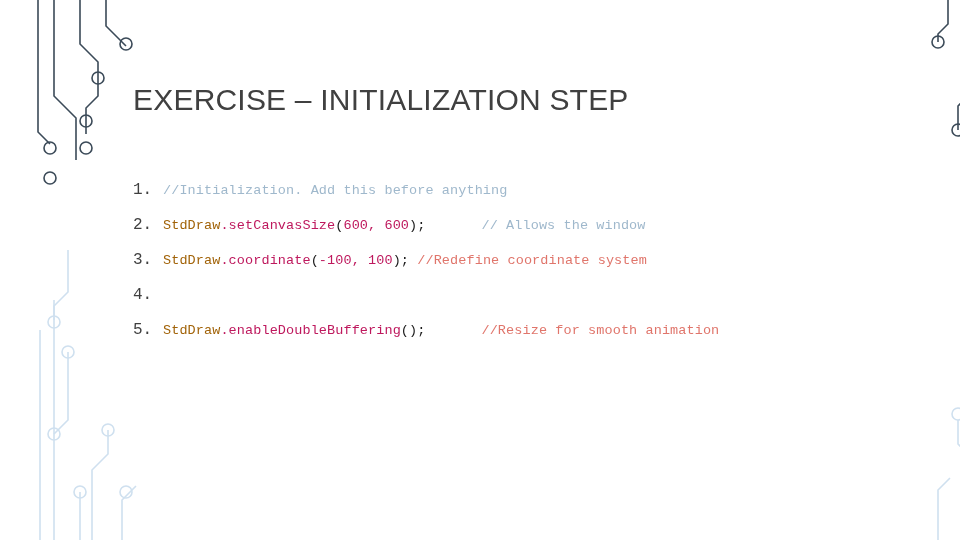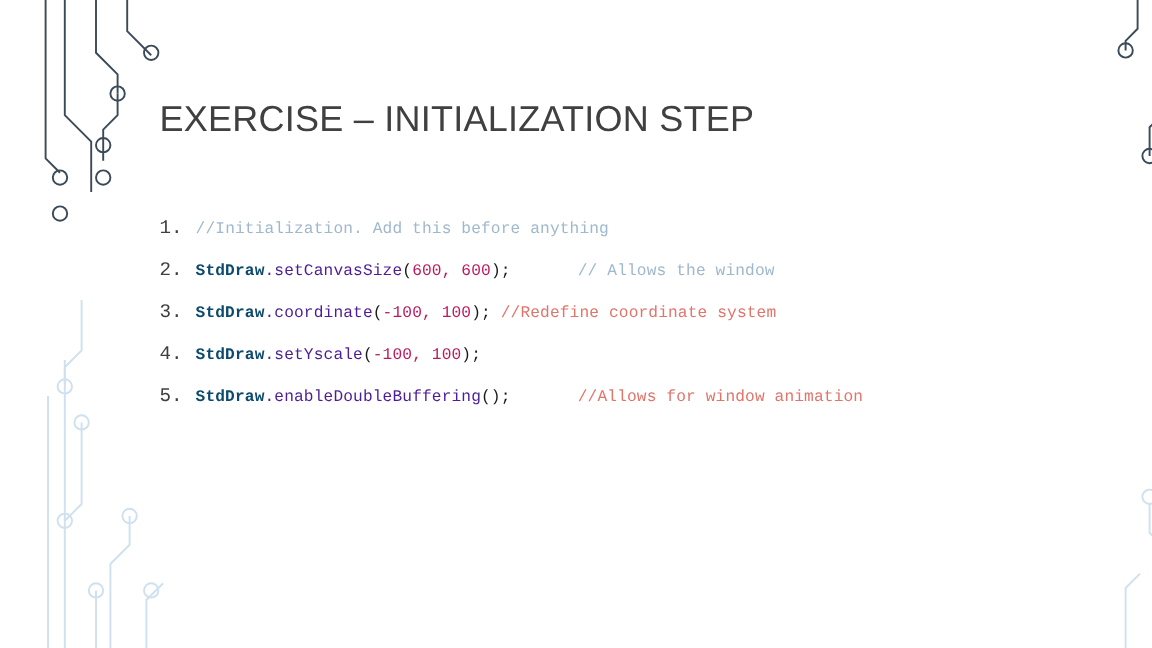--- a/index.html
+++ b/index.html
@@ -61,22 +61,22 @@
   }
   .code {
     font-family: "Liberation Mono", monospace;
     font-size: 13.5px;
     letter-spacing: 0.1px;
     color: #1f1f1f;
     white-space: pre;
   }
   .tok-cmt     { color: #9fb8cc; }
   .tok-cmt-red { color: #e0756b; font-family: Liberation Mono, monospace; }
-  .tok-obj     { color: #0c4a6e; font-weight: bold; }
-  .tok-meth    { color: #4c1d95; }
+  .tok-obj     { color: #a16207; font-weight: normal; }
+  .tok-meth    { color: #be185d; }
   .tok-num     { color: #be185d; }
   .tok-punct   { color: #1a1a1a; }
   .gap-md { display: inline-block; width: 56px; }
 </style>
 </head>
 <body>
 
 <div class="slide">
 
   <svg class="deco" viewBox="0 0 960 540" xmlns="http://www.w3.org/2000/svg">
@@ -155,22 +155,21 @@
       <span class="code"><span class="tok-obj">StdDraw</span><span class="tok-meth">.setCanvasSize</span><span class="tok-punct">(</span><span class="tok-num">600, 600</span><span class="tok-punct">);</span><span class="gap-md"></span><span class="tok-cmt">// Allows the window</span></span>
     </div>
 
     <div class="code-line">
       <span class="num">3.</span>
       <span class="code"><span class="tok-obj">StdDraw</span><span class="tok-meth">.coordinate</span><span class="tok-punct">(</span><span class="tok-num">-100, 100</span><span class="tok-punct">); </span><span class="tok-cmt-red">//Redefine coordinate system</span></span>
     </div>
 
     <div class="code-line">
       <span class="num">4.</span>
-      <span class="code"><span class="tok-obj">StdDraw</span><span class="tok-meth">.setYscale</span><span class="tok-punct">(</span><span class="tok-num">-100, 100</span><span class="tok-punct">);</span></span>
     </div>
 
     <div class="code-line">
       <span class="num">5.</span>
-      <span class="code"><span class="tok-obj">StdDraw</span><span class="tok-meth">.enableDoubleBuffering</span><span class="tok-punct">();</span><span class="gap-md"></span><span class="tok-cmt-red">//Allows for window animation</span></span>
+      <span class="code"><span class="tok-obj">StdDraw</span><span class="tok-meth">.enableDoubleBuffering</span><span class="tok-punct">();</span><span class="gap-md"></span><span class="tok-cmt-red">//Resize for smooth animation</span></span>
     </div>
 
   </div>
 </div>
 
 </body></html>

